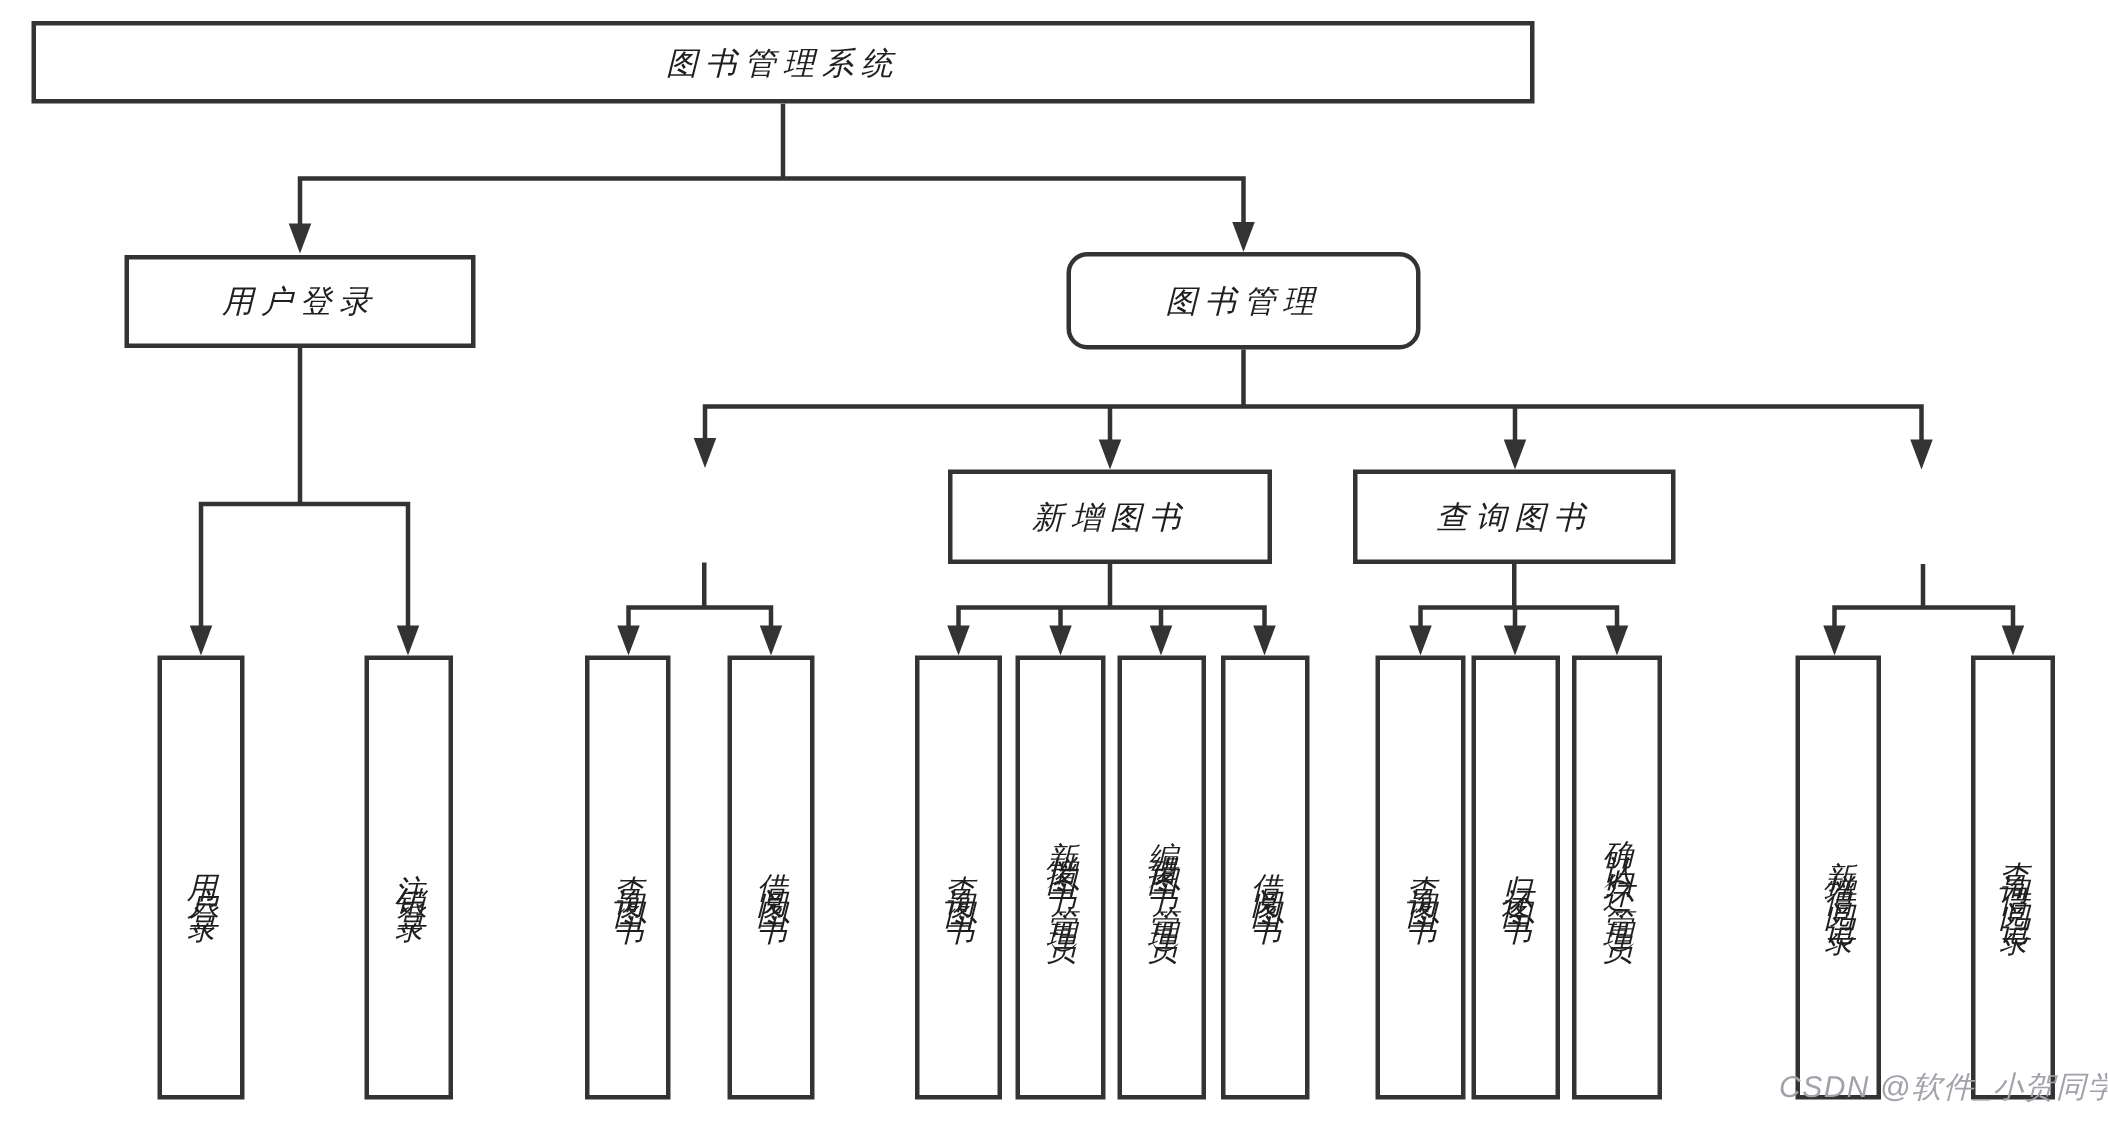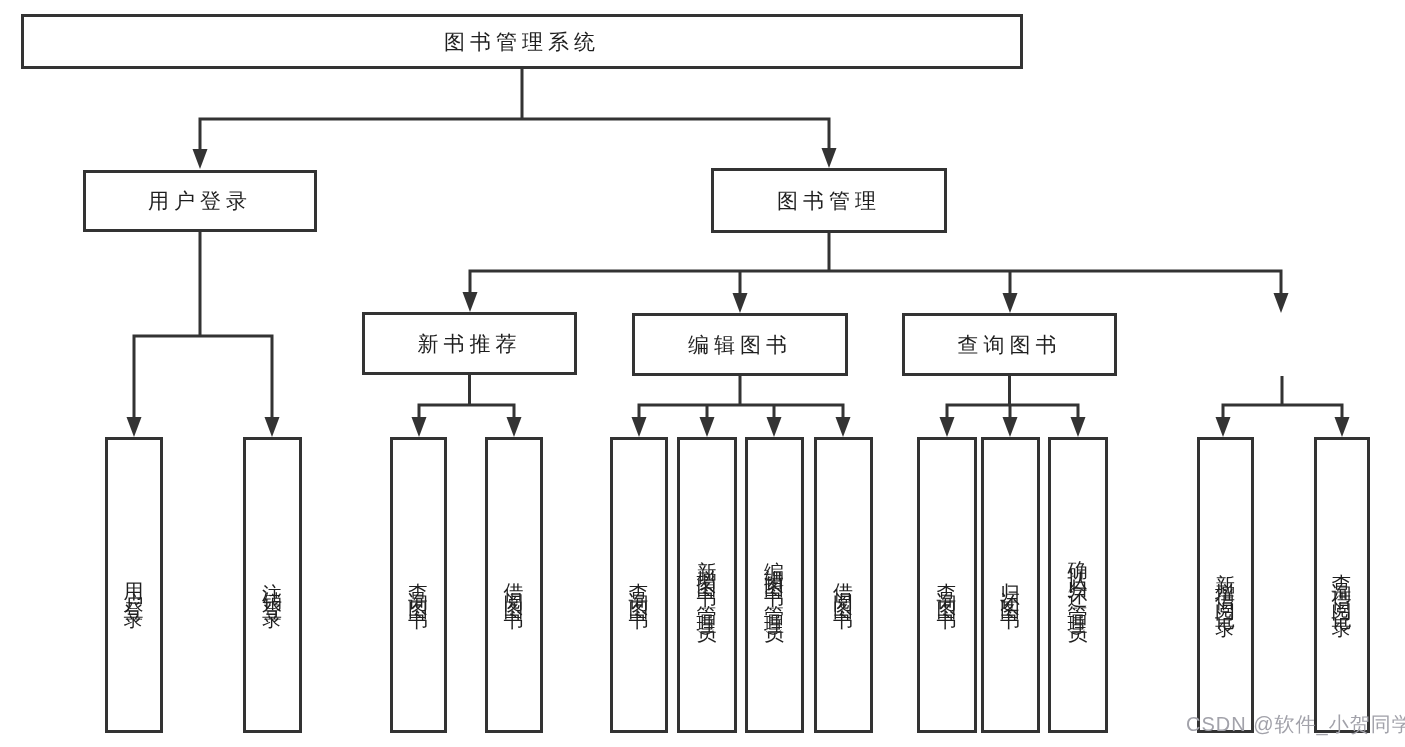--- a/index.html
+++ b/index.html
@@ -10,20 +10,21 @@
     --bg: #ffffff;
   }
   html, body { margin: 0; padding: 0; background: var(--bg); }
   #stage {
     position: relative;
     width: 1405px;
     height: 747px;
     background: var(--bg);
     font-family: "Liberation Sans", "DejaVu Sans", sans-serif;
     overflow: hidden;
+    font-style: italic;
   }
   #wires {
     position: absolute;
     left: 0; top: 0;
     z-index: 1;
     pointer-events: none;
   }
   .hbox {
     position: absolute;
     box-sizing: border-box;
@@ -117,29 +118,26 @@
     </g>
   </svg>
 
   <div class="hbox" style="left:21px; top:14px; width:1002px; height:55px;">
     <span class="lbl">图书管理系统</span>
   </div>
 
   <div class="hbox" style="left:83px; top:170px; width:234px; height:62px;">
     <span class="lbl">用户登录</span>
   </div>
-  <div class="hbox" style="left:711px; top:168px; width:236px; height:65px;">
+  <div class="hbox" style="left:711px; top:168px; width:236px; height:65px;border-radius:14px;">
     <span class="lbl">图书管理</span>
   </div>
 
-  <div class="hbox" style="left:362px; top:312px; width:215px; height:63px;">
-    <span class="lbl">新书推荐</span>
-  </div>
   <div class="hbox" style="left:632px; top:313px; width:216px; height:63px;">
-    <span class="lbl">编辑图书</span>
+    <span class="lbl">新增图书</span>
   </div>
   <div class="hbox" style="left:902px; top:313px; width:215px; height:63px;">
     <span class="lbl">查询图书</span>
   </div>
 
   <div class="vbox" style="left:105px; width:58px;">
     <span class="vlbl">用户登录</span>
   </div>
   <div class="vbox" style="left:243px; width:59px;">
     <span class="vlbl">注销登录</span>

